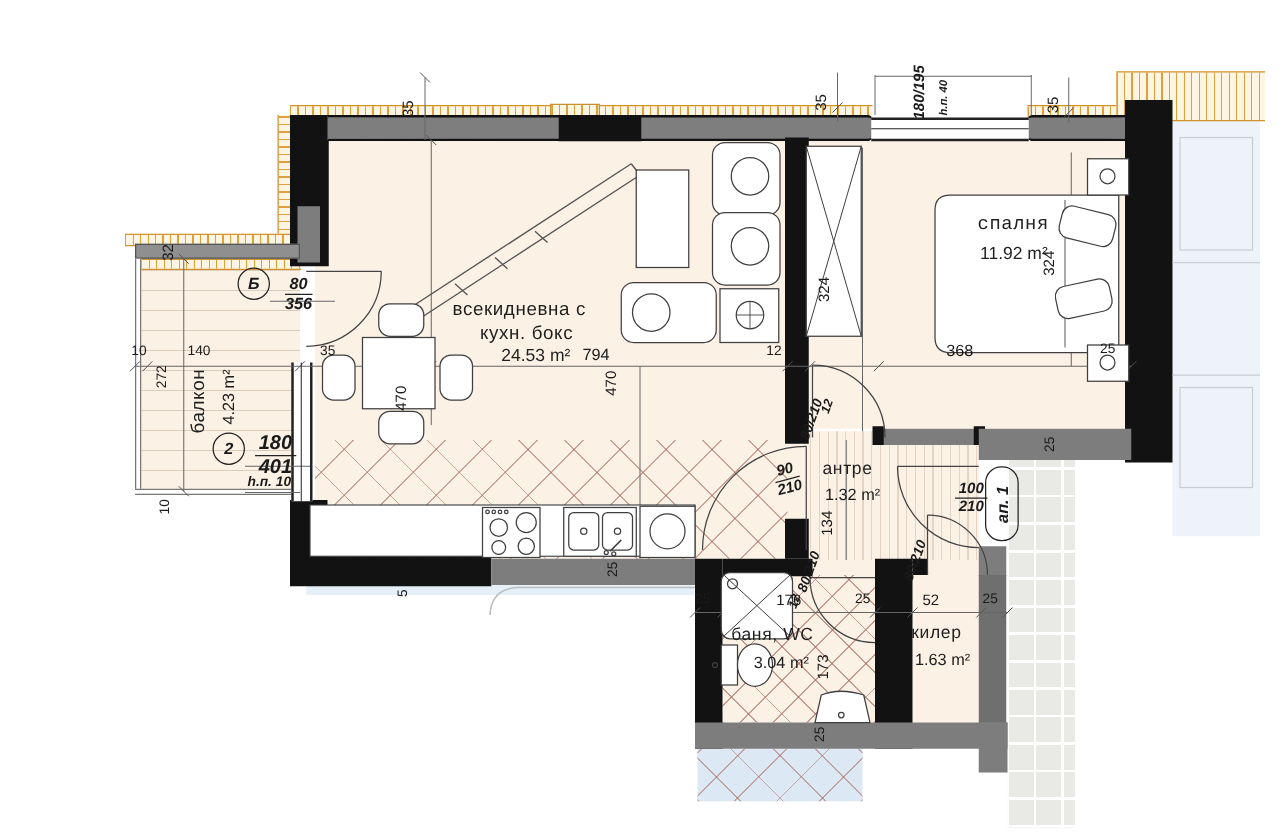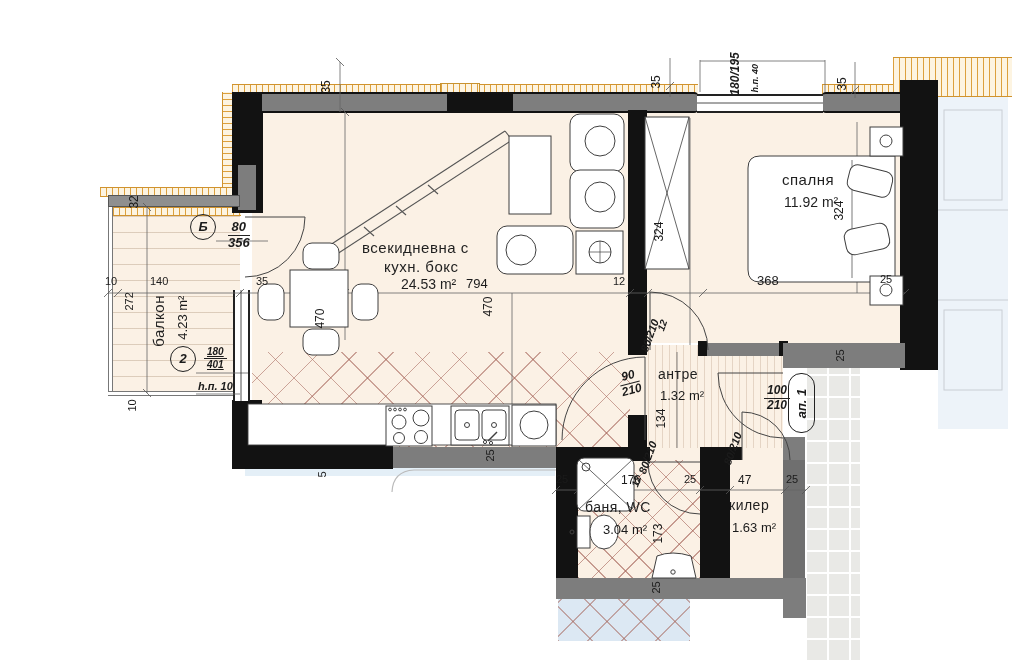--- a/index.html
+++ b/index.html
@@ -244,38 +244,38 @@
         <path d="M938 300 H1008"></path>
       <rect x="944" y="110" width="58" height="90"></rect>
         <rect x="944" y="310" width="58" height="80"></rect>
     </g>
     <path d="M392 492 Q393 471 414 470 L556 470" stroke="#bbb" stroke-width="1.2" fill="none"></path>
   </svg>
 
   <div class="lbl name" style="left:362px;top:240px;">всекидневна с</div>
   <div class="lbl name" style="left:384px;top:259px;">кухн. бокс</div>
   <div class="lbl area" style="left:401px;top:277px;">24.53 m²</div>
-  <div class="lbl name" style="left:782px;top:172px;">спалня</div>
+  <div class="lbl name" style="left:782px;top:172px;font-family:Liberation Mono, monospace;">спалня</div>
   <div class="lbl area" style="left:784px;top:195px;">11.92 m²</div>
   <div class="lbl name v" style="left:167px;top:331px;">балкон</div>
   <div class="lbl v" style="left:190px;top:326px;font-size:13px;">4.23 m²</div>
   <div class="lbl name" style="left:658px;top:367px;font-size:14px;">антре</div>
   <div class="lbl" style="left:660px;top:389px;font-size:13px;">1.32 m²</div>
   <div class="lbl name" style="left:585px;top:500px;font-size:14px;">баня, WC</div>
   <div class="lbl" style="left:603px;top:523px;font-size:13px;">3.04 m²</div>
   <div class="lbl name" style="left:729px;top:498px;font-size:14px;">килер</div>
   <div class="lbl" style="left:732px;top:521px;font-size:13px;">1.63 m²</div>
 
   <div class="circle" style="left:190px;top:214px;">Б</div>
   <div class="lbl it frac" style="left:228px;top:220px;font-size:13px;">
     <span class="ftop">80</span>
     <span>356</span>
   </div>
   <div class="circle" style="left:170px;top:346px;">2</div>
-  <div class="lbl it frac" style="left:204px;top:346px;font-size:10px;text-decoration:underline;">
+  <div class="lbl it frac" style="left:204px;top:346px;font-size:16px;">
     <span class="ftop">180</span>
     <span>401</span>
   </div>
   <div class="lbl it" style="left:198px;top:381px;font-size:11px;">h.п. 10</div>
   <div class="lbl it v" style="left:742px;top:83px;font-size:12px;">180/195</div>
   <div class="lbl it v" style="left:760px;top:83px;font-size:9px;">h.п. 40</div>
   <div class="oval" style="left:788px;top:373px;">
     <span>ап. 1</span>
   </div>
   <div class="lbl it frac" style="left:764px;top:384px;font-size:12px;">
@@ -306,21 +306,21 @@
   <div class="lbl it r70" style="left:666px;top:322px;font-size:10px;">12</div>
   <div class="lbl it r70" style="left:640px;top:478px;font-size:10px;">12</div>
   <div class="lbl" style="left:757px;top:274px;font-size:13px;">368</div>
   <div class="lbl v" style="left:666px;top:229px;">324</div>
   <div class="lbl v" style="left:846px;top:208px;">324</div>
   <div class="lbl" style="left:880px;top:274px;font-size:11px;">25</div>
   <div class="lbl v" style="left:668px;top:416px;">134</div>
   <div class="lbl" style="left:556px;top:474px;font-size:11px;">25</div>
   <div class="lbl" style="left:621px;top:474px;">176</div>
   <div class="lbl" style="left:684px;top:474px;font-size:11px;">25</div>
-  <div class="lbl" style="left:738px;top:474px;">47</div>
+  <div class="lbl" style="left:738px;top:474px;">52</div>
   <div class="lbl" style="left:786px;top:474px;font-size:11px;">25</div>
   <div class="lbl v" style="left:665px;top:531px;">173</div>
   <div class="lbl v" style="left:663px;top:582px;font-size:11px;">25</div>
   <div class="lbl v" style="left:329px;top:466px;font-size:11px;">5</div>
   <div class="lbl v" style="left:497px;top:450px;font-size:11px;">25</div>
   <div class="lbl v" style="left:847px;top:350px;font-size:11px;">25</div>
 
 </div>
 
 </body></html>

